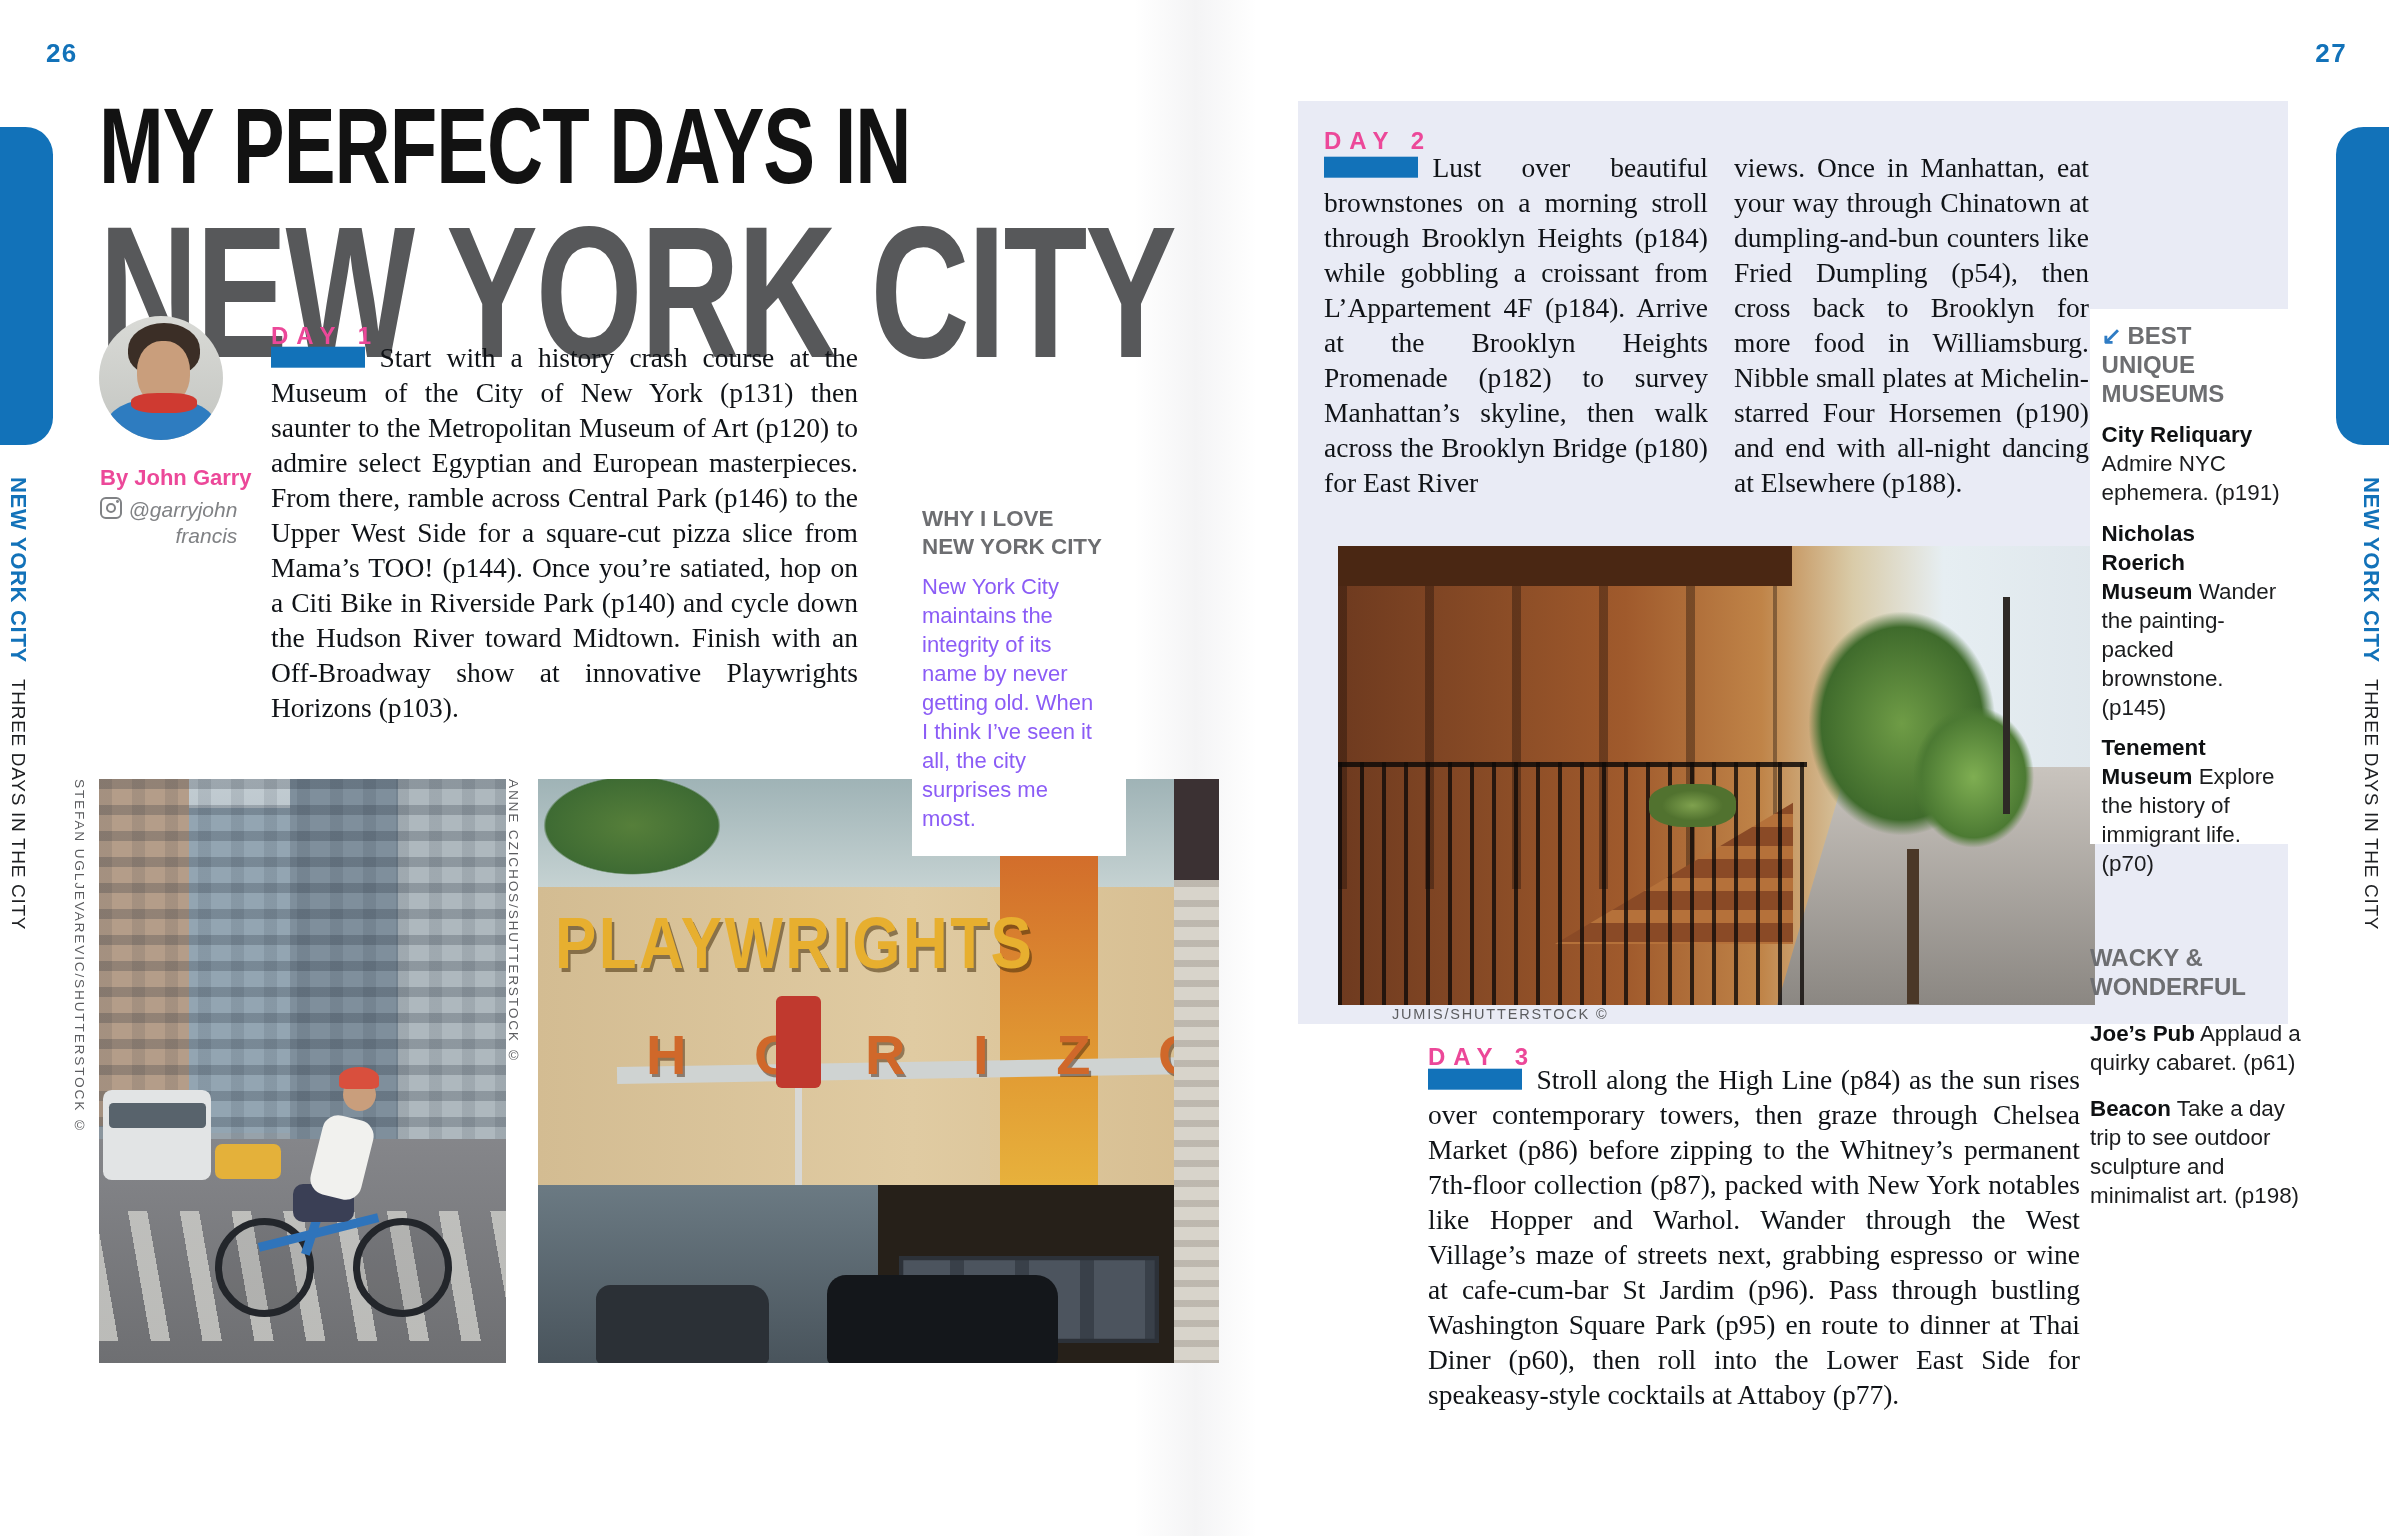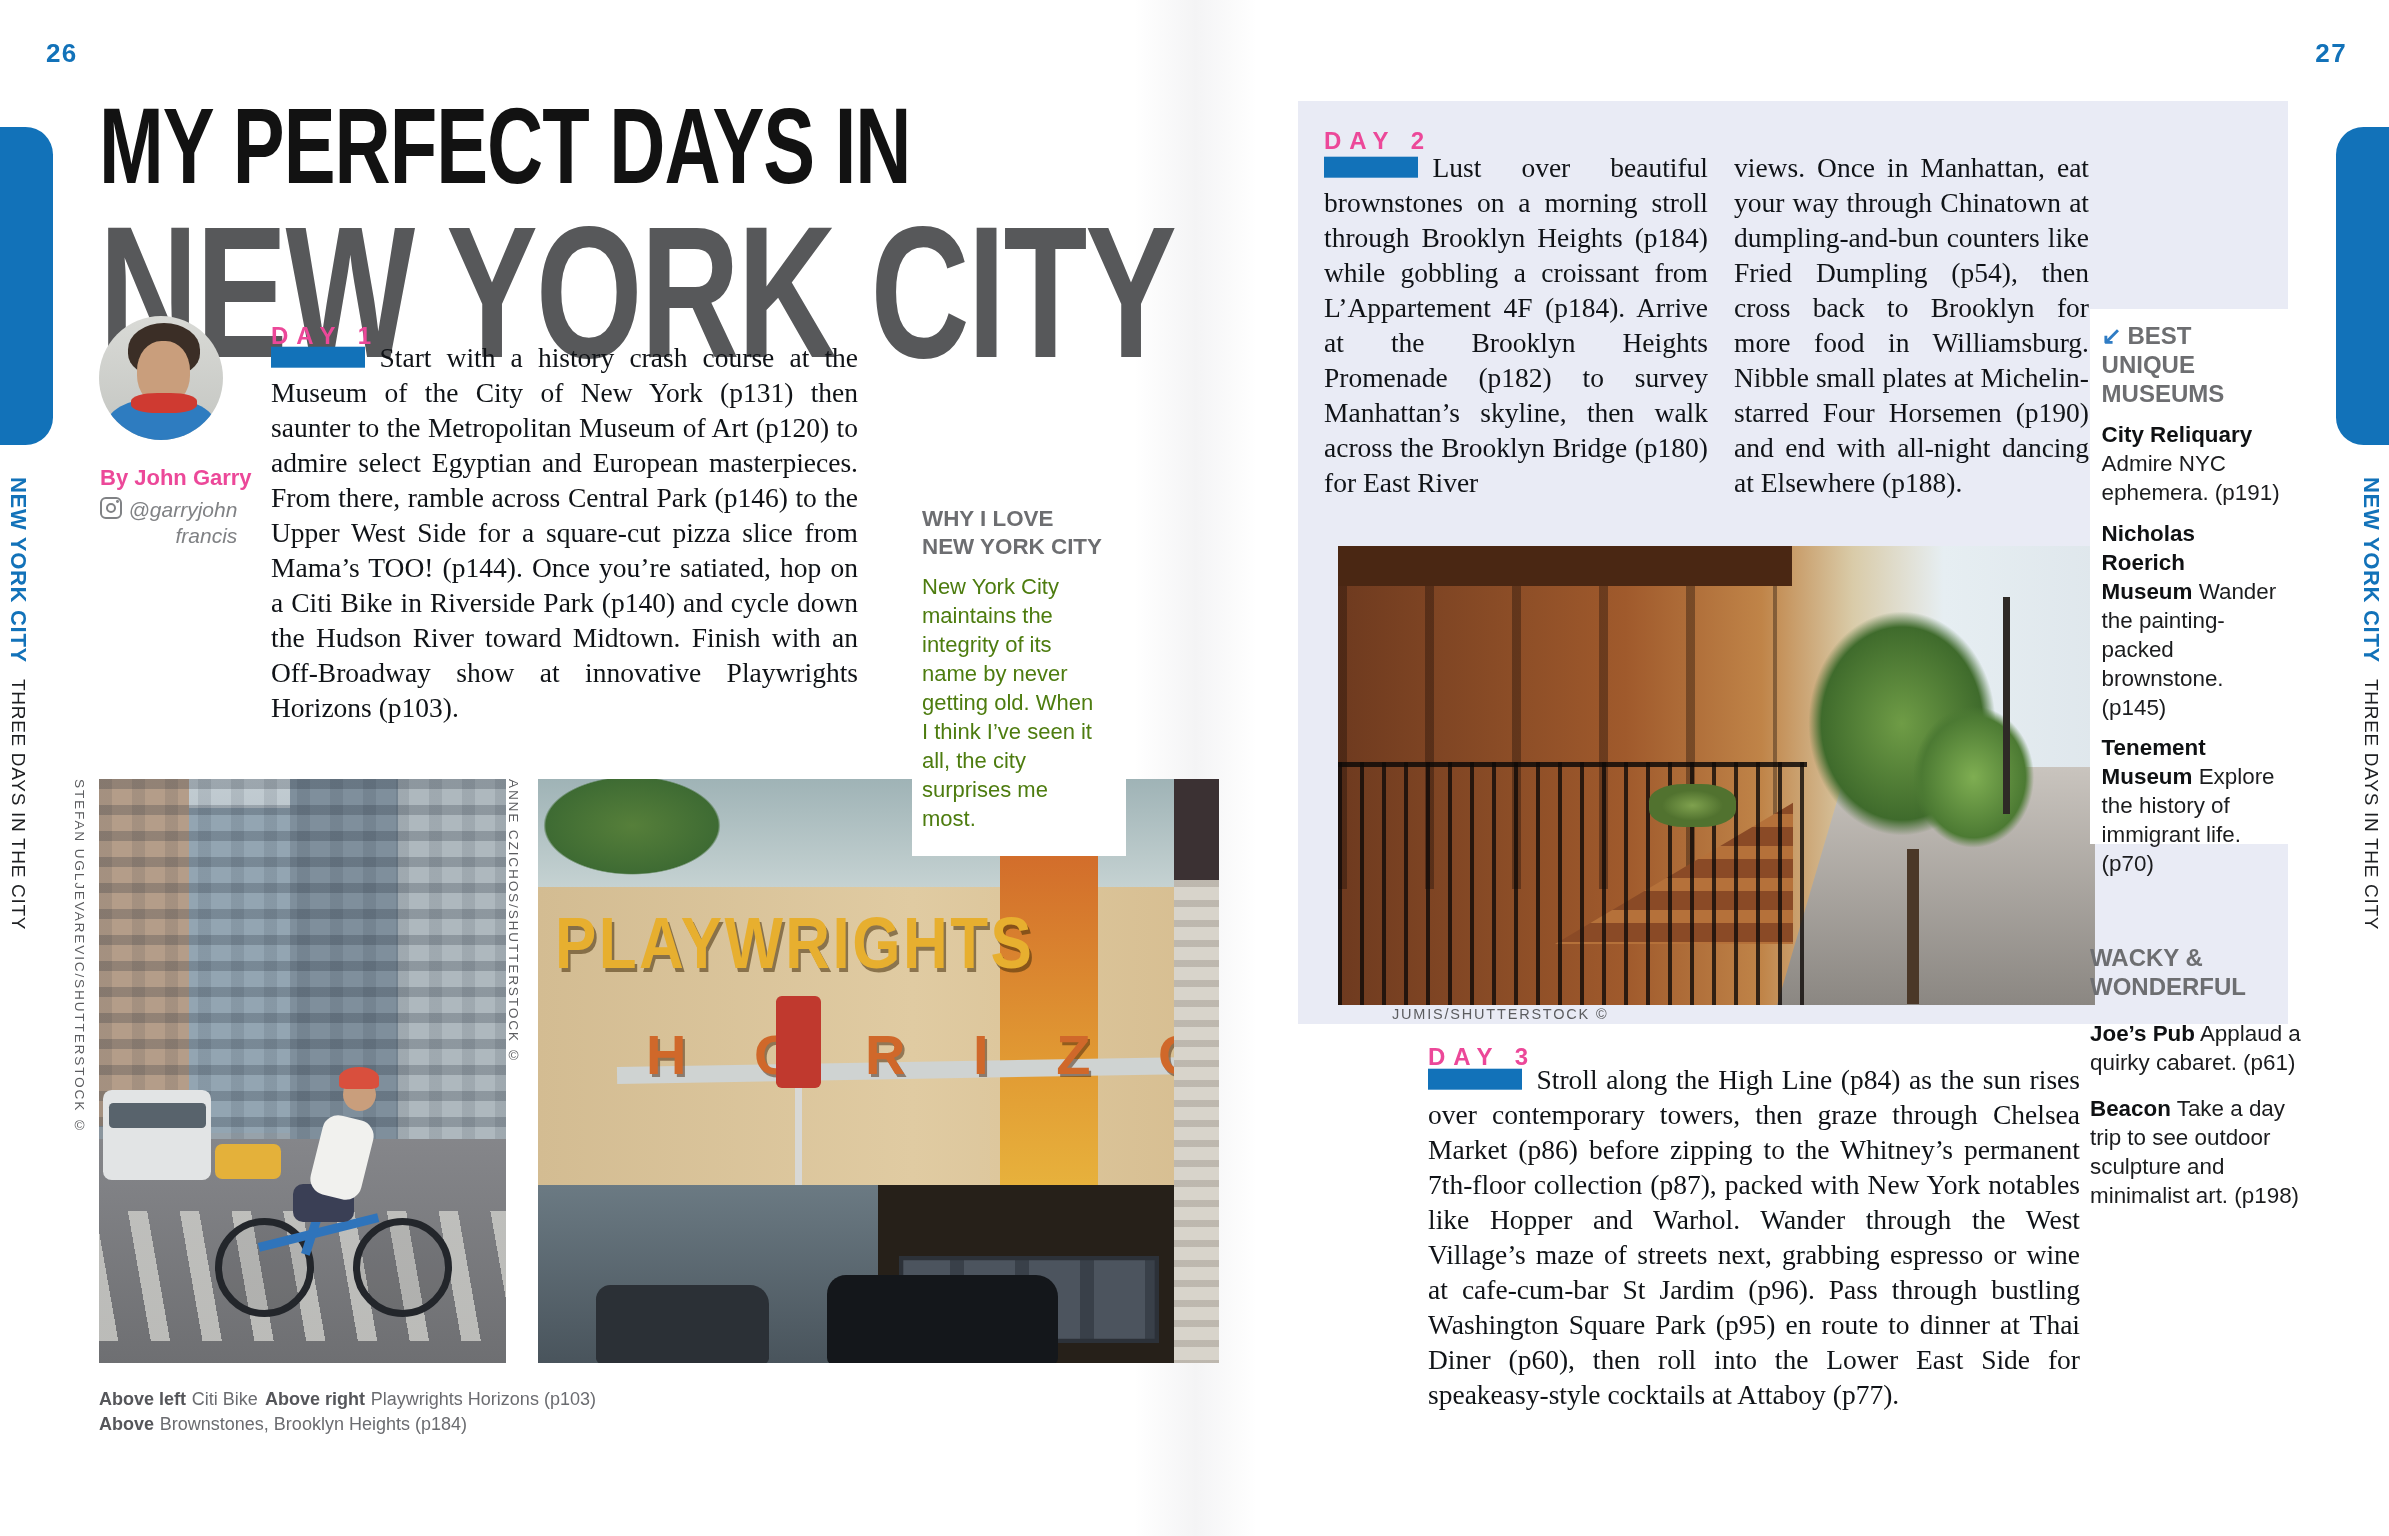--- a/index.html
+++ b/index.html
@@ -47,21 +47,21 @@
   
   .daylabel{position:absolute;font-size:24px;font-weight:700;letter-spacing:8px;color:#ec4899;}
   .para{position:absolute;font-family:"Liberation Serif",serif;font-size:27.5px;line-height:35px;color:#101317;
         text-align:justify;}
   .lead-bar{display:inline-block;width:94px;height:21px;background:#1272b9;margin-right:14.5px;transform:translateY(0.7px);}
 
   
   .whybox{position:absolute;left:912px;top:501px;width:214px;height:355px;background:#ffffff;z-index:3;
           padding:4.3px 0 0 10px;box-sizing:border-box;}
   .whybox .head{font-size:22.4px;font-weight:700;color:#6d6e71;line-height:1.22;}
-  .whybox .body{margin-top:11.6px;font-size:22px;color:#4d7c0f;line-height:29px;width:181px;}
+  .whybox .body{margin-top:11.6px;font-size:22px;color:#8b5cf6;line-height:29px;width:181px;}
 
   
   .photo{position:absolute;overflow:hidden;z-index:1;}
   .ph{position:absolute;}
 
   
   .captions{position:absolute;left:99px;top:1387px;font-size:18px;line-height:24.6px;color:#6b6c70;}
   .cap-b{font-weight:700;color:#55565a;margin-right:5.8px;}
   .cap-t{margin-right:7.2px;}
   .vcredit{position:absolute;writing-mode:vertical-rl;text-orientation:mixed;font-size:13.7px;letter-spacing:1.8px;
@@ -229,28 +229,20 @@
   <div class="vcredit" style="left:506px;top:779px;">ANNE CZICHOS/SHUTTERSTOCK ©</div>
 
   <div class="whybox">
     <div class="head">
       <span>WHY I LOVE</span><br>
       <span>NEW YORK CITY</span>
     </div>
     <div class="body">New York City maintains the integrity of its name by never getting old. When I think I’ve seen it all, the city surprises me most.</div>
   </div>
 
-  <div class="captions">
-    <div>
-      <span class="cap-b">Above left</span><span class="cap-t">Citi Bike</span><span class="cap-b">Above right</span><span class="cap-t">Playwrights Horizons (p103)</span>
-    </div>
-    <div>
-      <span class="cap-b">Above</span><span class="cap-t">Brownstones, Brooklyn Heights (p184)</span>
-    </div>
-  </div>
 
   <div class="panel"></div>
   <div class="pagenum right">27</div>
   <div class="tab right"></div>
   <div class="rail right">
     <span class="brand">NEW YORK CITY</span>
     <span class="section">THREE DAYS IN THE CITY</span>
   </div>
 
   <div class="daylabel" style="left:1324px;top:127px;z-index:2;">DAY 2</div>

